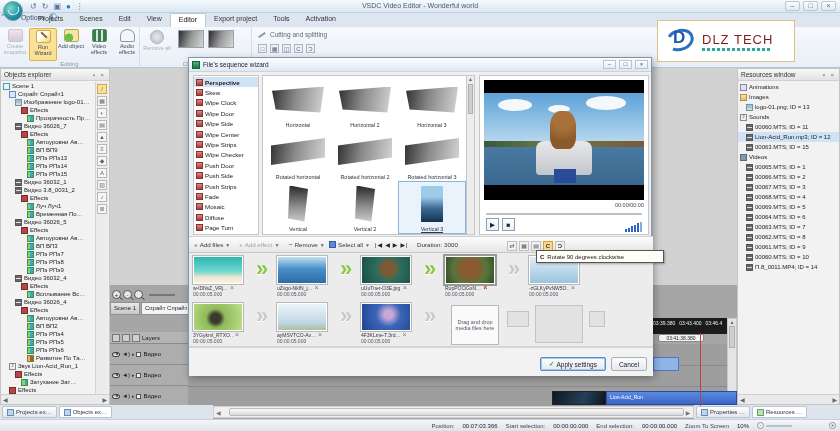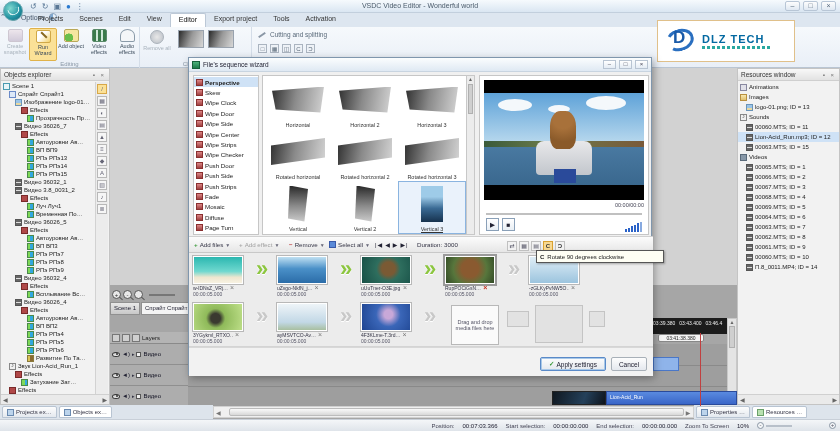--- a/index.html
+++ b/index.html
@@ -50,21 +50,21 @@
   .pencil{display:inline-block;width:8px;height:2px;background:#8a97a6;transform:rotate(-35deg)}
   .cuticons{left:258px;top:17px;display:flex;gap:3px}
   .cuticon{width:9px;height:9px;border:1px solid #aab4c0;background:#eef2f7;font-size:6px;line-height:8px;text-align:center;color:#5a6a7a}
 
   
   .dlz{left:657px;top:20px;width:138px;height:42px;background:#fff;border:1px solid #e0c08a;z-index:5;display:flex;align-items:center;padding-left:6px}
   .dlz-d{position:relative;width:34px;height:32px}
   .dlz-d .ring{position:absolute;left:2px;top:4px;width:28px;height:22px;border:3px solid #2a6fc0;border-radius:50%;transform:rotate(-18deg);border-left-color:transparent}
   .dlz-d .dd{position:absolute;left:9px;top:3px;font-size:17px;font-weight:bold;color:#1a5aa8}
   .dlz-text{margin-left:4px}
-  .dlz-title{font-size:11px;font-weight:bold;color:#0369a1;letter-spacing:1px}
+  .dlz-title{font-size:13px;font-weight:normal;color:#7f1d1d;letter-spacing:1px}
   .dlz-sub{margin-top:1px;height:3px;width:70px;background:repeating-linear-gradient(90deg,#2aa8a0 0 3px,transparent 3px 5px)}
 
   
   .panel{background:#f2f2f2;border:1px solid #c4c4c4}
   .objpanel{left:0;top:68px;width:110px;height:337px}
   .respanel{left:737px;top:68px;width:103px;height:337px}
   .phead{height:12px;background:linear-gradient(#f8f8f8,#e2e2e2);border-bottom:1px solid #cfcfcf;font-size:6.5px;color:#333;padding:2px 3px;display:flex;justify-content:space-between;align-items:center}
   .phead .hico{font-size:6px;color:#777;letter-spacing:2px}
   .tree{position:absolute;left:0;top:12px;right:0;bottom:10px;overflow:hidden;padding-top:1px}
   .objpanel .tree{right:14px}

